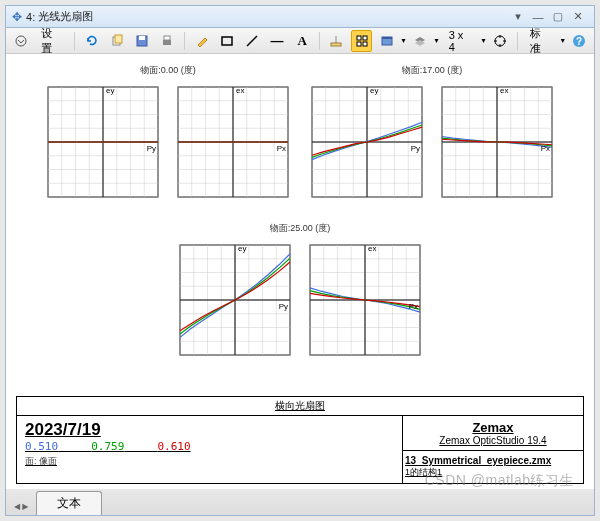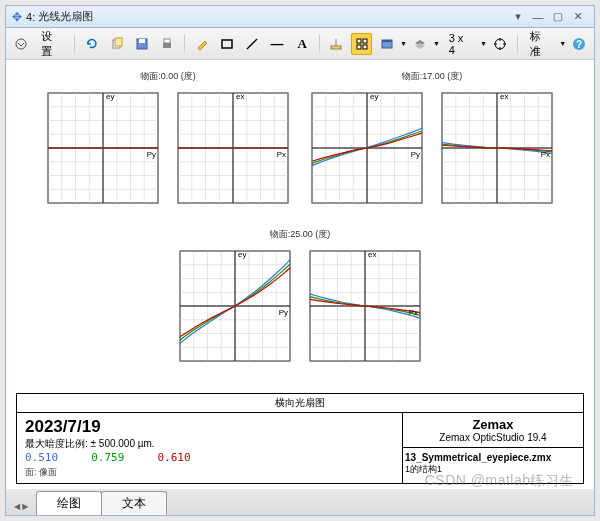--- a/index.html
+++ b/index.html
@@ -2,33 +2,33 @@
 <html><head>
 <meta charset="utf-8">
 <style>
   * { box-sizing: border-box; margin: 0; padding: 0; }
   body { width: 600px; height: 521px; background: #e8e8e8; font-family: "Microsoft YaHei", Arial, sans-serif; font-size: 11px; overflow: hidden; position: relative; }
   .win { width: 590px; height: 511px; margin: 5px auto 0; background: #fff; border: 1px solid #9eb6ce; display: flex; flex-direction: column; position: relative; }
   .title-bar { height: 22px; background: linear-gradient(#eaf2fb, #d5e5f7); display: flex; align-items: center; padding: 0 6px; border-bottom: 1px solid #9eb6ce; font-size: 11px; color: #222; }
   .title-bar .crosshair { color:#3b73b9; font-size:12px; margin-right:4px;}
   .title-bar .sp { flex:1;}
   .title-bar .wbtn { width: 20px; text-align: center; color:#555; }
-  .toolbar { height: 32px; background: linear-gradient(#f7f7f7,#e6e6e6); border-bottom:1px solid #ccc; display:flex; align-items:center; padding:0 4px; gap:4px; font-size:11px;}
+  .toolbar { height: 26px; background: linear-gradient(#f7f7f7,#e6e6e6); border-bottom:1px solid #ccc; display:flex; align-items:center; padding:0 4px; gap:4px; font-size:11px;}
   .tbtn { width:22px; height:22px; display:flex; align-items:center; justify-content:center; border:1px solid transparent; border-radius:2px;}
   .tsep{width:1px;height:18px;background:#ccc;margin:0 2px;}
   .yellow{background:#ffd24d;border:1px solid #d9a400;}
   .txtbtn{padding:0 6px;height:22px;display:flex;align-items:center;}
   .content { flex:1; background:#fff; padding:10px 20px 0; display:flex; flex-direction:column; }
   .row { display:flex; justify-content:center; gap:4px; margin-bottom:15px; }
   .group { display:flex; flex-direction:column; align-items:center; }
   .glabel { font-size:9px; color:#333; margin-bottom:0px; }
   .pair { display:flex; gap:0;}
   .plot { width:130px; height:130px; position:relative; }
   
-  .footer-box { margin: 0 10px 5px; border:1px solid #000; display:flex; flex-direction:column; font-size:10px;}
+  .footer-box { margin: 0 10px 5px; border:1px solid #000; display:flex; flex-direction:column; font-size:10px;text-decoration:underline;}
   .fb-top { border-bottom:1px solid #000; text-align:center; padding:2px 0; font-size:10px;}
   .fb-row { display:flex; }
   .fb-left { flex:1; padding:4px 8px; border-right:1px solid #000;}
   .fb-right { width:180px; display:flex; flex-direction:column;}
   .fb-rt { border-bottom:1px solid #000; text-align:center; padding:4px 2px;}
   .fb-rb { text-align:left; padding:4px 2px;}
   .date { font-weight:bold; font-size:17px;}
   .wl { font-family:monospace; font-size:11px;}
   .wl-b{color:#4169e1;} .wl-g{color:#00a000;} .wl-r{color:#d00000;}
   .surf{font-size:9px;color:#444;margin-top:2px;}
@@ -353,21 +353,20 @@
     </div>
   </div>
 
 </div>
 
 <div class="footer-box">
   <div class="fb-top">横向光扇图</div>
   <div class="fb-row">
     <div class="fb-left">
       <div class="date">2023/7/19</div>
-      <div>最大暗度比例: ± 500.000 µm.</div>
       <div class="wl">
         <span class="wl-b">0.510</span>&nbsp;&nbsp;&nbsp;&nbsp;
         <span class="wl-g">0.759</span>&nbsp;&nbsp;&nbsp;&nbsp;
         <span class="wl-r">0.610</span>
       </div>
       <div class="surf">面: 像面</div>
     </div>
     <div class="fb-right">
       <div class="fb-rt">
         <div class="zemax-name">Zemax</div>
@@ -379,19 +378,18 @@
       </div>
     </div>
   </div>
 </div>
 
 <div class="tabs" style="position:relative;">
   <div class="scrollbtns">
         <span>◀</span>
         <span>▶</span>
       </div>
-  <div class="tab active">绘图</div>
   <div class="tab">文本</div>
 </div>
 
 <div class="mark">CSDN @matlab练习生</div>
 
 </div>
 
 </body></html>

